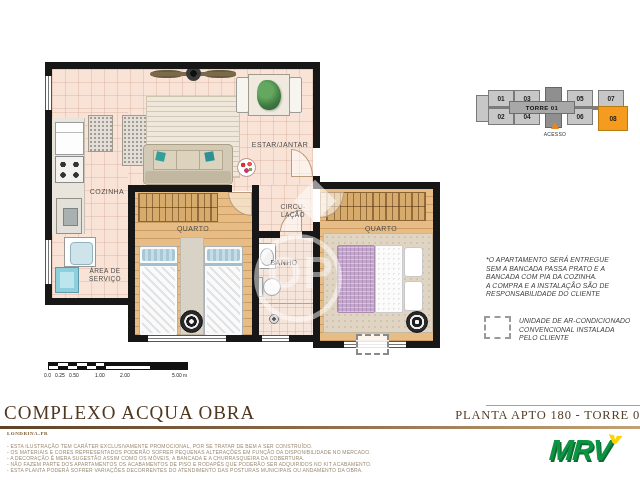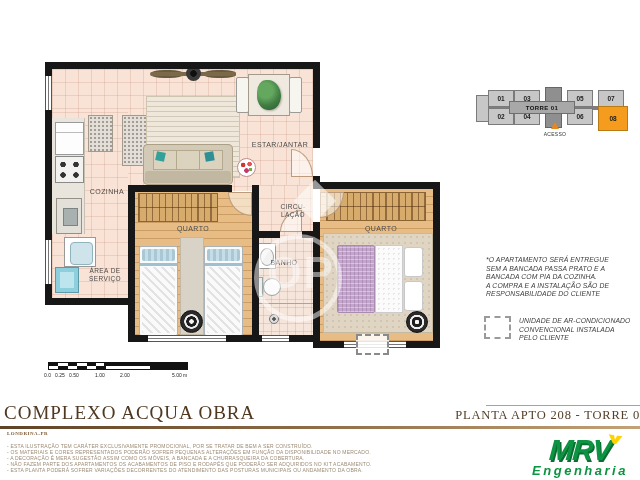--- a/index.html
+++ b/index.html
@@ -307,32 +307,31 @@
     <div class="a sc-lab" style="left:55px;top:372px;">0.25</div>
     <div class="a sc-lab" style="left:69px;top:372px;">0.50</div>
     <div class="a sc-lab" style="left:95px;top:372px;">1.00</div>
     <div class="a sc-lab" style="left:120px;top:372px;">2.00</div>
     <div class="a sc-lab" style="left:172px;top:372px;">5.00 m</div>
   </div>
 
   <div>
     <div class="a serif proj-title" style="left:4px;top:402px;width:420px;">COMPLEXO ACQUA OBRA</div>
     <div class="a thin" style="left:486px;top:405px;width:154px;height:1px;"></div>
-    <div class="a serif sheet-title" style="left:440px;top:408px;width:200px;">PLANTA APTO 208 - TORRE 0</div>
+    <div class="a serif sheet-title" style="left:440px;top:408px;width:200px;">PLANTA APTO 180 - TORRE 0</div>
     <div class="a rule" style="left:0;top:426px;width:640px;height:3px;"></div>
     <div class="a serif loc" style="left:7px;top:431px;width:120px;">LONDRINA-PR</div>
   </div>
 
   <div class="a fineprint" style="left:7px;top:443px;width:480px;">
     <div>- ESTA ILUSTRAÇÃO TEM CARÁTER EXCLUSIVAMENTE PROMOCIONAL, POR SE TRATAR DE BEM A SER CONSTRUÍDO.</div>
     <div>- OS MATERIAIS E CORES REPRESENTADOS PODERÃO SOFRER PEQUENAS ALTERAÇÕES EM FUNÇÃO DA DISPONIBILIDADE NO MERCADO.</div>
     <div>- A DECORAÇÃO É MERA SUGESTÃO ASSIM COMO OS MÓVEIS, A BANCADA E A CHURRASQUEIRA DA COBERTURA.</div>
     <div>- NÃO FAZEM PARTE DOS APARTAMENTOS OS ACABAMENTOS DE PISO E RODAPÉS QUE PODERÃO SER ADQUIRIDOS NO KIT ACABAMENTO.</div>
     <div>- ESTA PLANTA PODERÁ SOFRER VARIAÇÕES DECORRENTES DO ATENDIMENTO DAS POSTURAS MUNICIPAIS OU ANDAMENTO DA OBRA.</div>
   </div>
 
   <div class="a" style="left:524px;top:435px;width:112px;height:44px;">
     <div class="a vaccent" style="left:84px;top:0px;width:14px;height:9px;"></div>
     <div class="a mrv" style="left:0;top:1px;width:112px;">MRV</div>
-    <div class="a eng" style="left:0;top:28px;width:112px;">Engenharia</div>
   </div>
 
 </div>
 
 </body></html>

